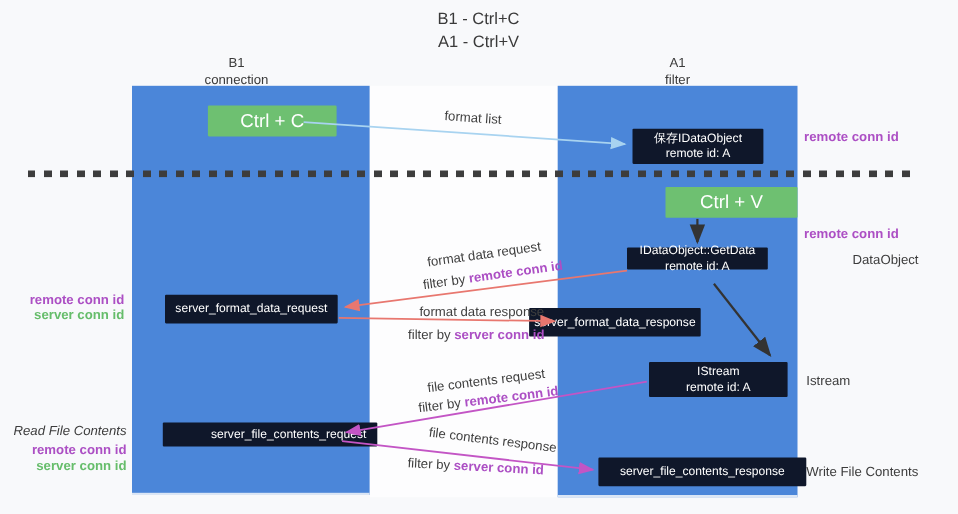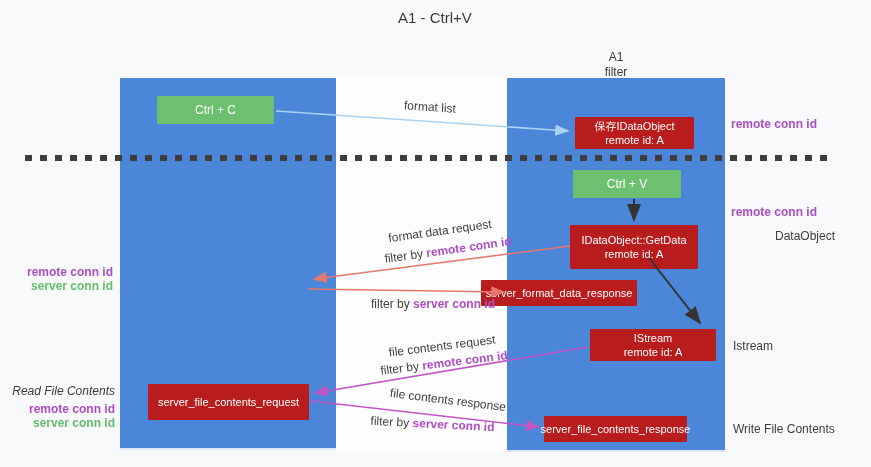--- a/index.html
+++ b/index.html
@@ -10,92 +10,101 @@
   .title{left:330px;top:7px;width:210px;text-align:center;font-size:15px;line-height:21px;color:#3a3a3a;}
   .lane-header{text-align:center;font-size:12px;line-height:15px;color:#3a3a3a;}
   .gap-panel{left:336px;top:78px;width:171px;height:374px;background:#fdfdfe;}
   .lane{background:#4b86d9;border-bottom:2px solid #dbe6f5;}
   .lane-left{left:120px;top:78px;width:216px;height:370px;}
   .lane-right{left:507px;top:78px;width:218px;height:372px;}
   .divider{left:25px;top:155px;width:807px;height:6px;
            background:repeating-linear-gradient(90deg,#3d3d3d 0 7px,transparent 7px 15px);}
   .box{display:flex;flex-direction:column;align-items:center;justify-content:center;
        text-align:center;color:#ffffff;border-radius:1px;}
-  .box-green{background:#6ec071;font-size:12px;}
-  .box-orange{background:#b91c1c;font-size:11px;line-height:14px;}
+  .box-green{background:#6ec071;font-size:17px;margin-left:32px;}
+  .box-orange{background:#0f172a;font-size:11px;line-height:14px;}
   .alabel{font-size:12px;color:#3f3f3f;text-align:center;white-space:nowrap;}
   .side-label{font-size:12px;white-space:nowrap;}
   .purple{color:#ac4fc4;font-weight:bold;}
   .green-txt{color:#66bd6b;font-weight:bold;}
   .right-block{text-align:right;line-height:14px;}
   svg.overlay{position:absolute;left:0;top:0;pointer-events:none;}
 </style>
 </head>
 <body>
 
 <div class="stage">
 
   <div class="abs title">
+    <div>B1 - Ctrl+C</div>
     <div>A1 - Ctrl+V</div>
   </div>
 
+  <div class="abs lane-header" style="left:120px;top:50px;width:190px;">
+    <div>B1</div>
+    <div>connection</div>
+  </div>
   <div class="abs lane-header" style="left:507px;top:50px;width:218px;">
     <div>A1</div>
     <div>filter</div>
   </div>
 
   <div class="abs gap-panel"></div>
   <div class="abs lane lane-left"></div>
   <div class="abs lane lane-right"></div>
 
   <div class="abs divider"></div>
 
   <div class="abs box box-green" style="left:157px;top:96px;width:117px;height:28px;">
     <span>Ctrl + C</span>
   </div>
 
   <div class="abs box box-orange" style="left:575px;top:117px;width:119px;height:32px;">
     <span>保存IDataObject</span>
     <span>remote id: A</span>
   </div>
 
-  <div class="abs box box-green" style="left:573px;top:170px;width:108px;height:28px;">
+  <div class="abs box box-green" style="left:573px;top:170px;width:120px;height:28px;">
     <span>Ctrl + V</span>
   </div>
 
-  <div class="abs box box-orange" style="left:570px;top:225px;width:128px;height:44px;">
+  <div class="abs box box-orange" style="left:570px;top:225px;width:128px;height:20px;">
     <span>IDataObject::GetData</span>
     <span>remote id: A</span>
   </div>
 
+  <div class="abs box box-orange" style="left:150px;top:268px;width:157px;height:26px;">
+    <span>server_format_data_request</span>
+  </div>
 
   <div class="abs box box-orange" style="left:481px;top:280px;width:156px;height:26px;">
     <span>server_format_data_response</span>
   </div>
 
   <div class="abs box box-orange" style="left:590px;top:329px;width:126px;height:32px;">
     <span>IStream</span>
     <span>remote id: A</span>
   </div>
 
-  <div class="abs box box-orange" style="left:148px;top:384px;width:161px;height:36px;">
+  <div class="abs box box-orange" style="left:148px;top:384px;width:161px;height:22px;padding-left:34px;">
     <span>server_file_contents_request</span>
   </div>
 
-  <div class="abs box box-orange" style="left:544px;top:416px;width:143px;height:26px;">
+  <div class="abs box box-orange" style="left:544px;top:416px;width:189px;height:26px;">
     <span>server_file_contents_response</span>
   </div>
 
   <div class="abs alabel" style="left:360px;top:100px;width:140px;transform:rotate(4deg);">format list</div>
 
   <div class="abs alabel" style="left:370px;top:224px;width:140px;transform:rotate(-8deg);">format data request</div>
   <div class="abs alabel" style="left:362px;top:243px;width:172px;transform:rotate(-8deg);">
     <span>filter by </span><span class="purple">remote conn id</span>
   </div>
 
+  <div class="abs alabel" style="left:368px;top:276px;width:140px;">format data response</div>
   <div class="abs alabel" style="left:358px;top:297px;width:150px;">
     <span>filter by </span><span class="purple">server conn id</span>
   </div>
 
   <div class="abs alabel" style="left:372px;top:339px;width:140px;transform:rotate(-7deg);">file contents request</div>
   <div class="abs alabel" style="left:358px;top:356px;width:172px;transform:rotate(-7deg);">
     <span>filter by </span><span class="purple">remote conn id</span>
   </div>
 
   <div class="abs alabel" style="left:373px;top:393px;width:150px;transform:rotate(7deg);">file contents response</div>

